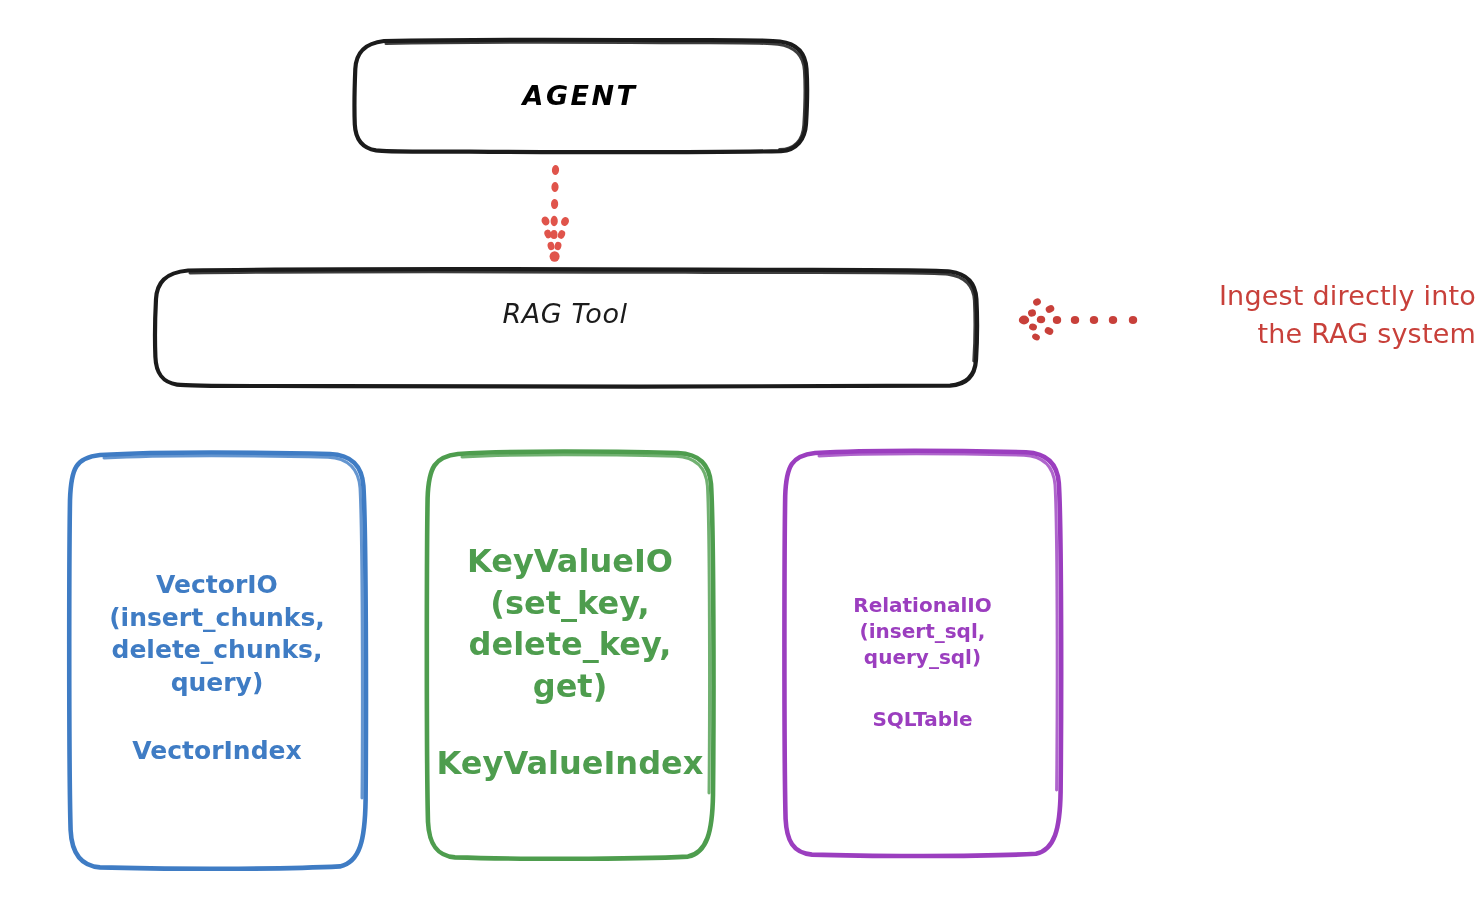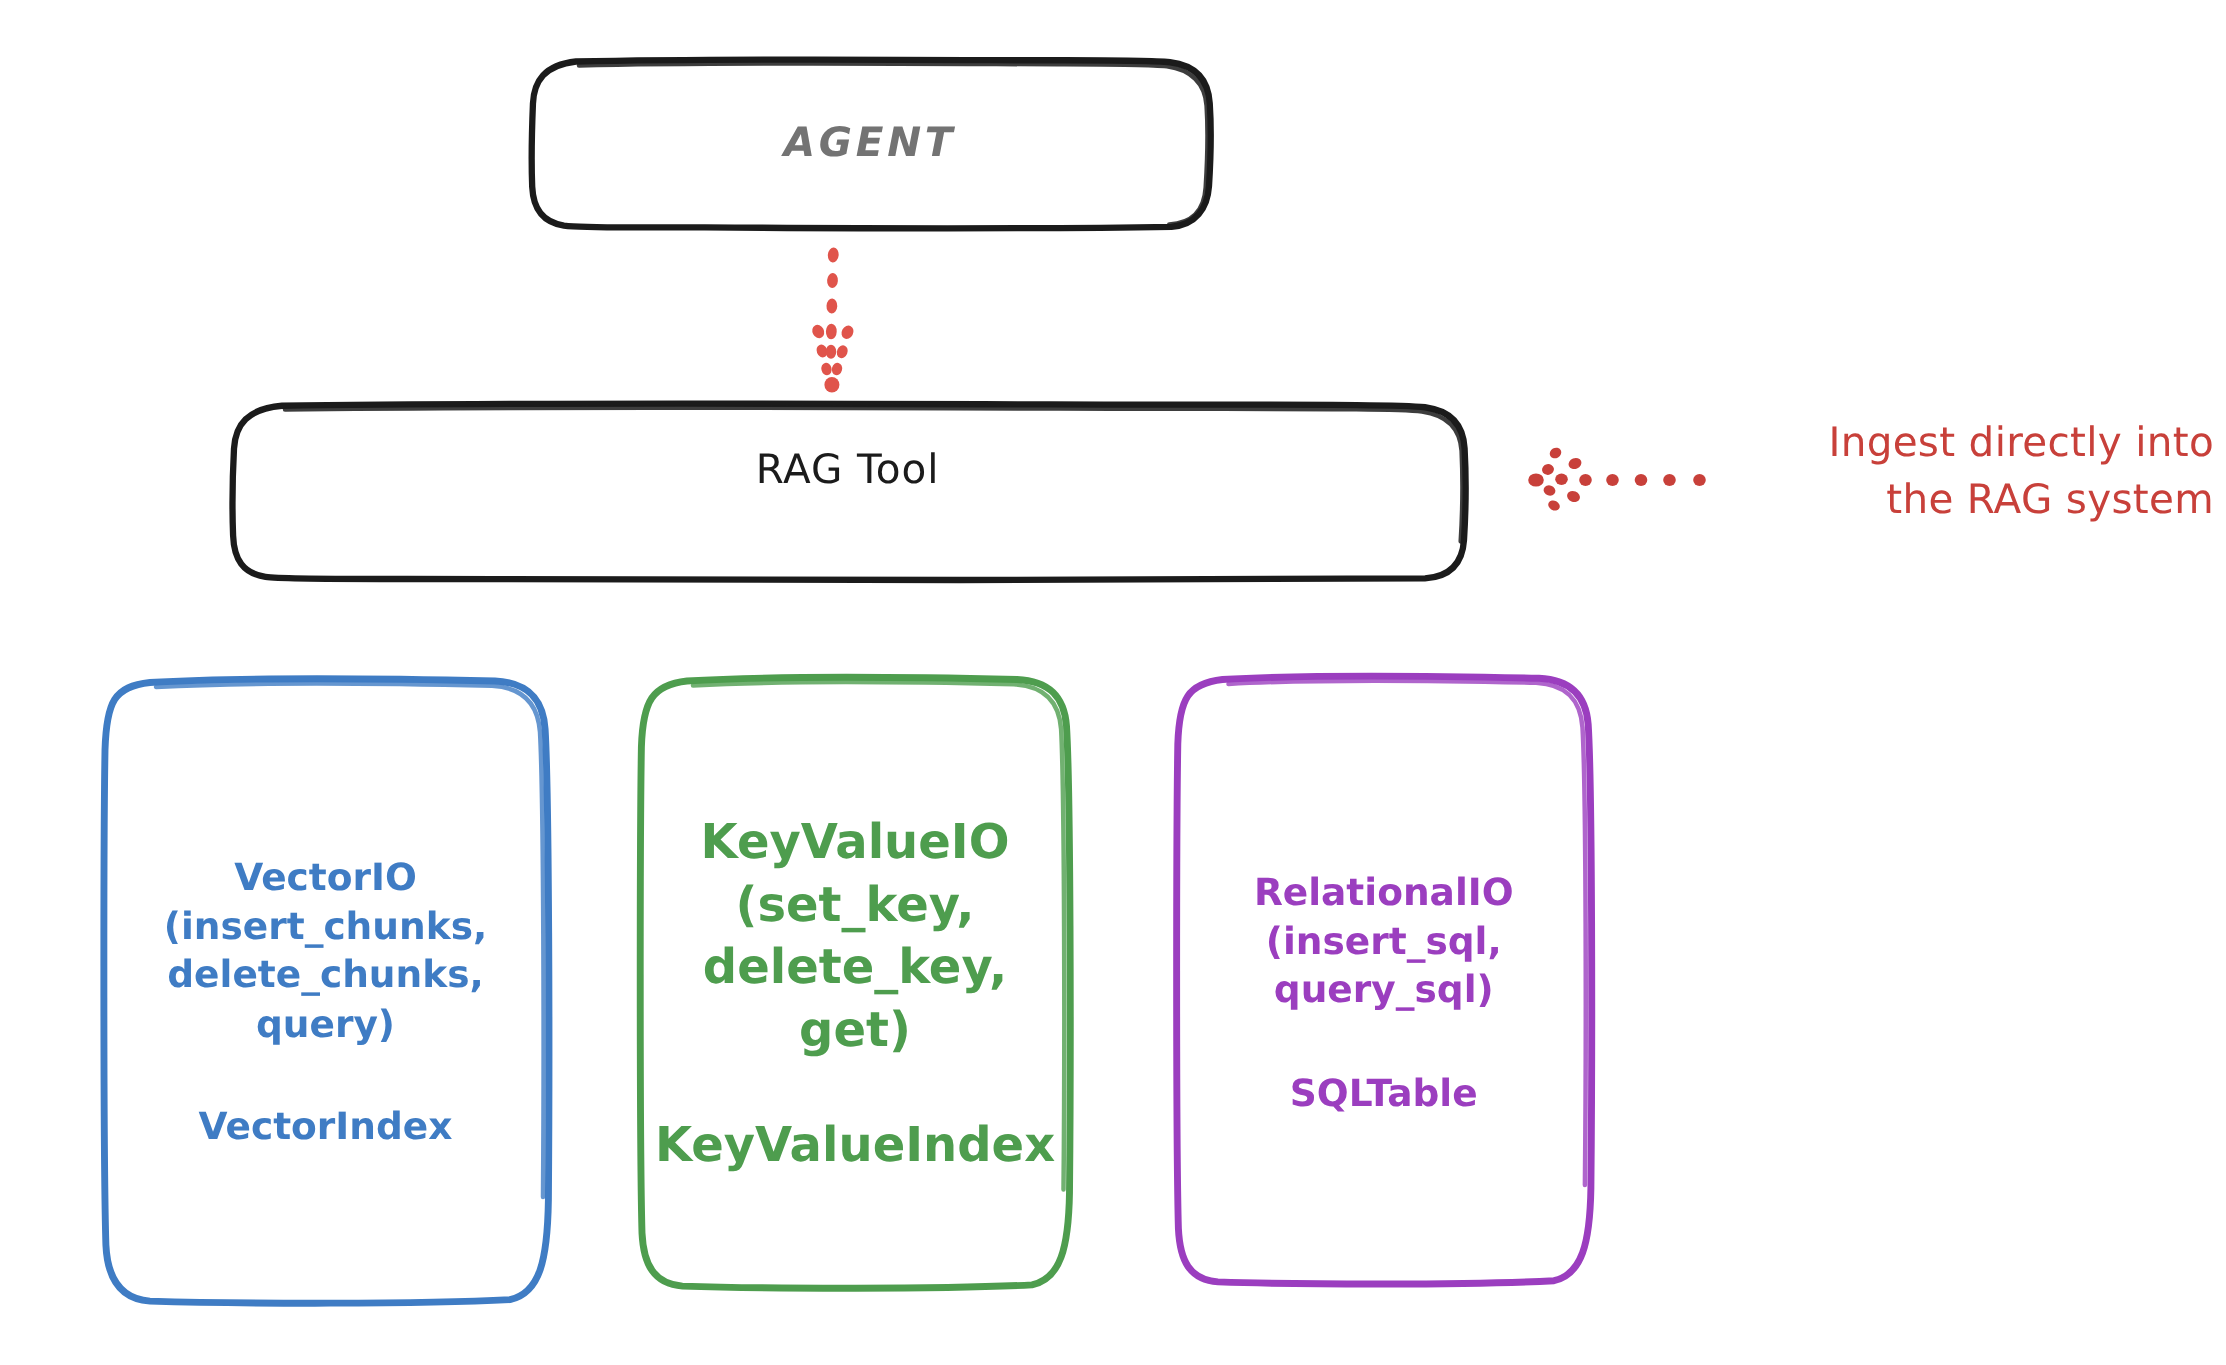--- a/index.html
+++ b/index.html
@@ -50,29 +50,30 @@
     top: 39px;
     width: 450px;
     height: 113px;
   }
   #agent-node .node-label {
     font-family: "DejaVu Sans", sans-serif;
     font-size: 27px;
     font-style: italic;
     font-weight: 700;
     letter-spacing: 2.5px;
-    color: #737373;
+    color: #000000;
   }
 
   
   #ragtool-node {
     left: 155px;
     top: 268px;
     width: 820px;
     height: 91px;
+    font-style: italic;
   }
   #ragtool-node .node-label {
     font-family: "DejaVu Sans", sans-serif;
     font-size: 27px;
     font-weight: 400;
     letter-spacing: 0.6px;
     color: #1b1b1b;
   }
 
   
@@ -113,21 +114,21 @@
   }
 
   #relationalio-node {
     left: 784px;
     top: 450px;
     width: 277px;
     height: 406px;
   }
   #relationalio-node .api-text,
   #relationalio-node .index-text {
-    font-size: 25px;
+    font-size: 20px;
     color: #9b3ebf;
   }
 
   
   #ingest-annotation {
     position: absolute;
     left: 1146px;
     top: 277px;
     width: 330px;
     color: #c8403a;

